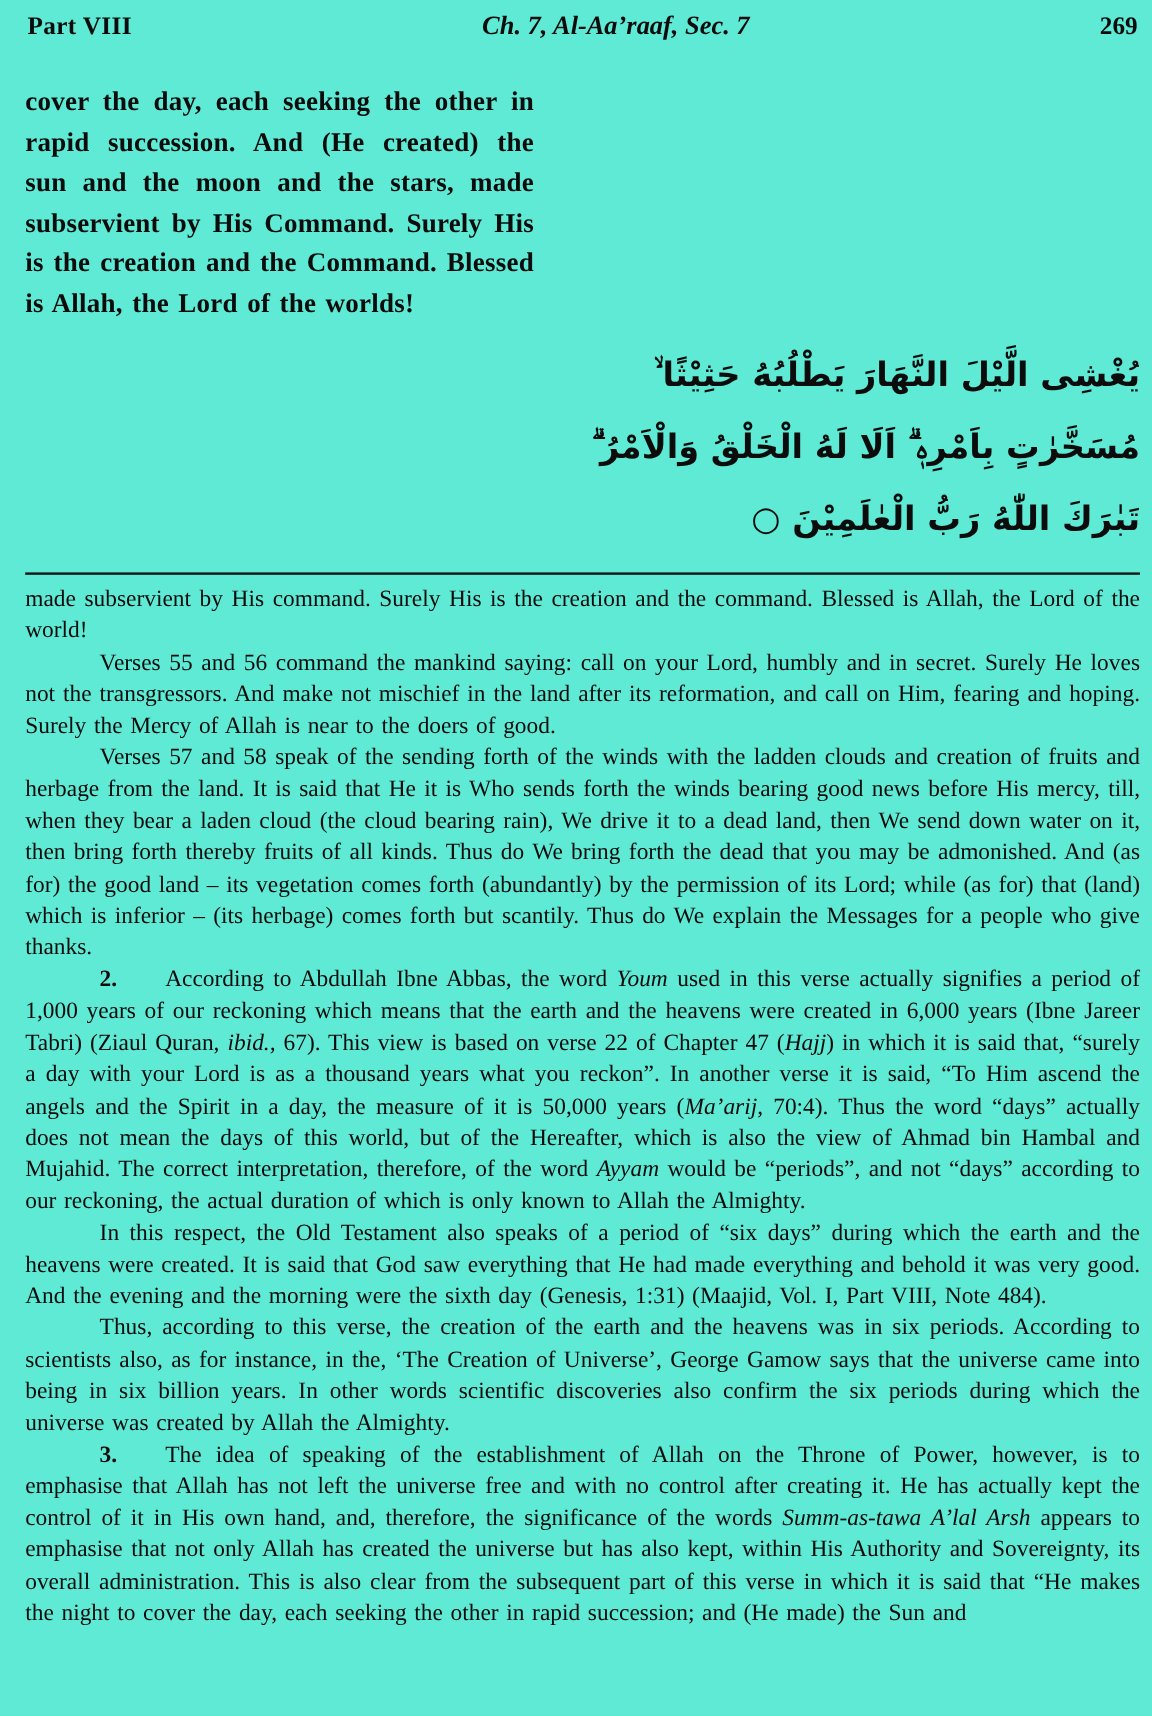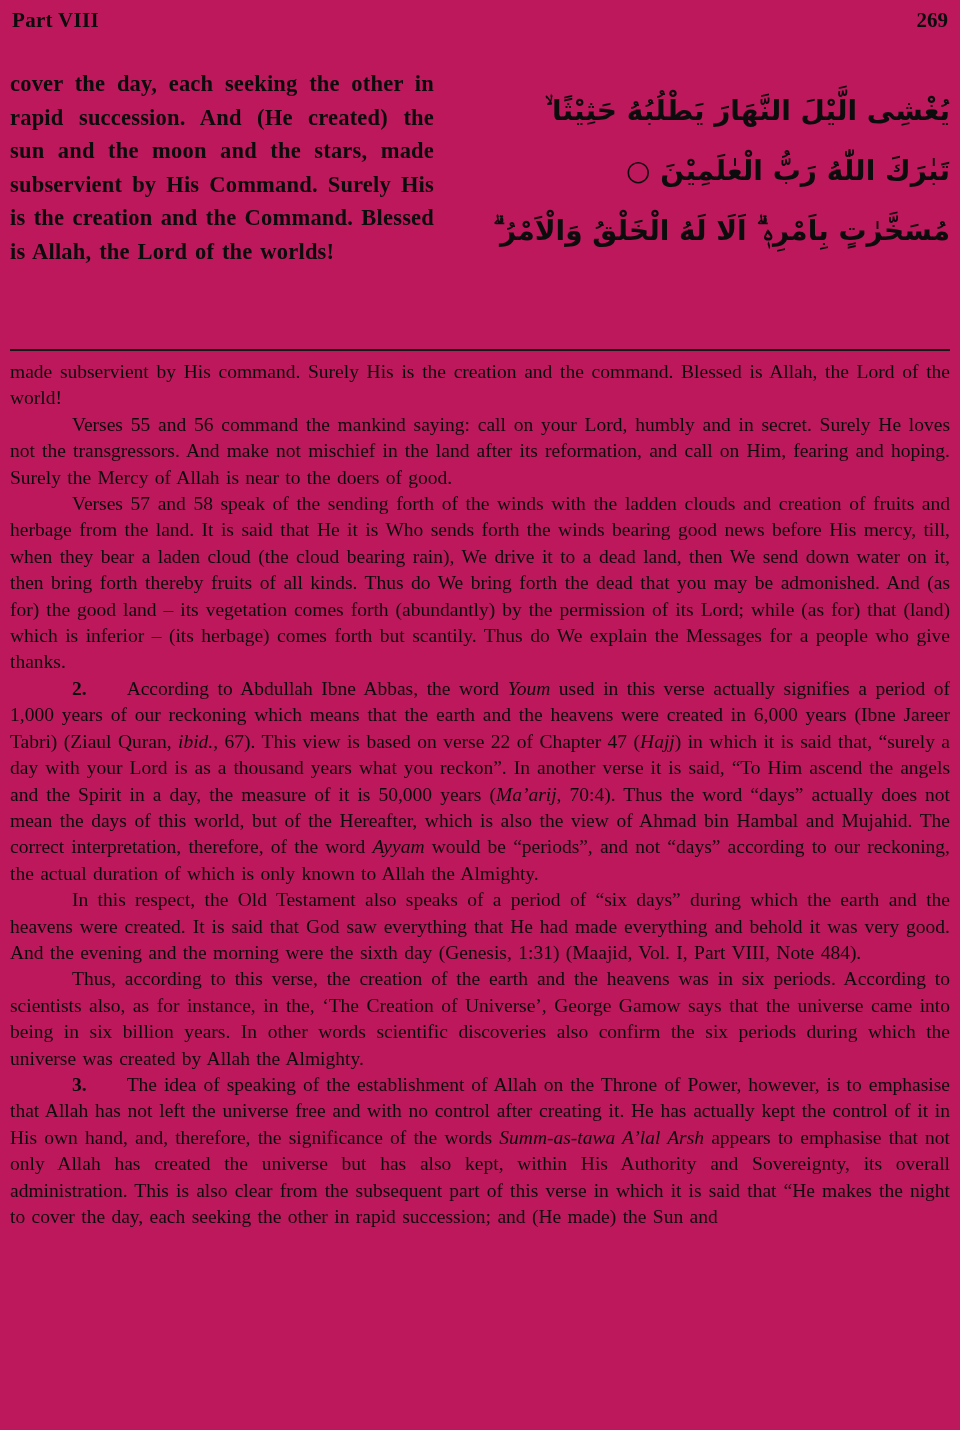--- a/index.html
+++ b/index.html
@@ -7,38 +7,39 @@
   body {
     width: 960px;
     height: 1430px;
     font-family: "Liberation Serif", serif;
     color: #0c0c0c;
     overflow: hidden;
   }
   .page {
     width: 960px;
     height: 1430px;
-    padding: 8px 10px 0 10px;
-    background: #be185d;
+    padding: 8px 10px 0 21px;
+    background: #5eead4;
     overflow: hidden;
   }
   .page-header {
     display: flex;
     justify-content: space-between;
     align-items: baseline;
     font-size: 21px;
     padding: 0 2px;
   }
   .page-header .hdr-left { font-weight: 600; letter-spacing: 0.3px; }
   .page-header .hdr-center { font-style: italic; font-weight: 700; font-size: 22px; }
   .page-header .hdr-right { font-weight: 600; }
   .translation-block {
     display: flex;
     margin-top: 34px;
     min-height: 268px;
+    flex-direction: column;
   }
   .translation-english {
     width: 424px;
     font-weight: 700;
     font-size: 22.5px;
     line-height: 33.5px;
     text-align: justify;
     letter-spacing: 0.2px;
     word-spacing: 2px;
   }
@@ -75,29 +76,30 @@
   }
   .commentary i { font-style: italic; }
 </style>
 </head>
 <body>
 
 <div class="page">
 
   <div class="page-header">
     <span class="hdr-left">Part VIII</span>
+    <span class="hdr-center">Ch. 7, Al-Aa’raaf, Sec. 7</span>
     <span class="hdr-right">269</span>
   </div>
 
   <div class="translation-block">
     <div class="translation-english">cover the day, each seeking the other in rapid succession. And (He created) the sun and the moon and the stars, made subservient by His Command. Surely His is the creation and the Command. Blessed is Allah, the Lord of the worlds!</div>
     <div class="translation-arabic" dir="rtl">
         <div class="arabic-line">يُغْشِى الَّيْلَ النَّهَارَ يَطْلُبُهُ حَثِيْثًا ۙ</div>
+        <div class="arabic-line">مُسَخَّرٰتٍ بِاَمْرِهٖ ۗ اَلَا لَهُ الْخَلْقُ وَالْاَمْرُ ۗ</div>
         <div class="arabic-line">تَبٰرَكَ اللّٰهُ رَبُّ الْعٰلَمِيْنَ ○</div>
-        <div class="arabic-line">مُسَخَّرٰتٍ بِاَمْرِهٖ ۗ اَلَا لَهُ الْخَلْقُ وَالْاَمْرُ ۗ</div>
       </div>
   </div>
 
   <hr class="section-divider">
 
   <div class="commentary">
       <p class=""><span>made subservient by His command. Surely His is the creation and the command. Blessed is Allah, the Lord of the world!</span></p>
       <p class="indent"><span>Verses 55 and 56 command the mankind saying: call on your Lord, humbly and in secret. Surely He loves not the transgressors. And make not mischief in the land after its reformation, and call on Him, fearing and hoping. Surely the Mercy of Allah is near to the doers of good.</span></p>
       <p class="indent"><span>Verses 57 and 58 speak of the sending forth of the winds with the ladden clouds and creation of fruits and herbage from the land. It is said that He it is Who sends forth the winds bearing good news before His mercy, till, when they bear a laden cloud (the cloud bearing rain), We drive it to a dead land, then We send down water on it, then bring forth thereby fruits of all kinds. Thus do We bring forth the dead that you may be admonished. And (as for) the good land – its vegetation comes forth (abundantly) by the permission of its Lord; while (as for) that (land) which is inferior – (its herbage) comes forth but scantily. Thus do We explain the Messages for a people who give thanks.</span></p>
       <p class="indent"><span class="para-number">2.</span><span>According to Abdullah Ibne Abbas, the word </span><i>Youm</i><span> used in this verse actually signifies a period of 1,000 years of our reckoning which means that the earth and the heavens were created in 6,000 years (Ibne Jareer Tabri) (Ziaul Quran, </span><i>ibid.,</i><span> 67). This view is based on verse 22 of Chapter 47 (</span><i>Hajj</i><span>) in which it is said that, “surely a day with your Lord is as a thousand years what you reckon”. In another verse it is said, “To Him ascend the angels and the Spirit in a day, the measure of it is 50,000 years (</span><i>Ma’arij</i><span>, 70:4). Thus the word “days” actually does not mean the days of this world, but of the Hereafter, which is also the view of Ahmad bin Hambal and Mujahid. The correct interpretation, therefore, of the word </span><i>Ayyam</i><span> would be “periods”, and not “days” according to our reckoning, the actual duration of which is only known to Allah the Almighty.</span></p>

